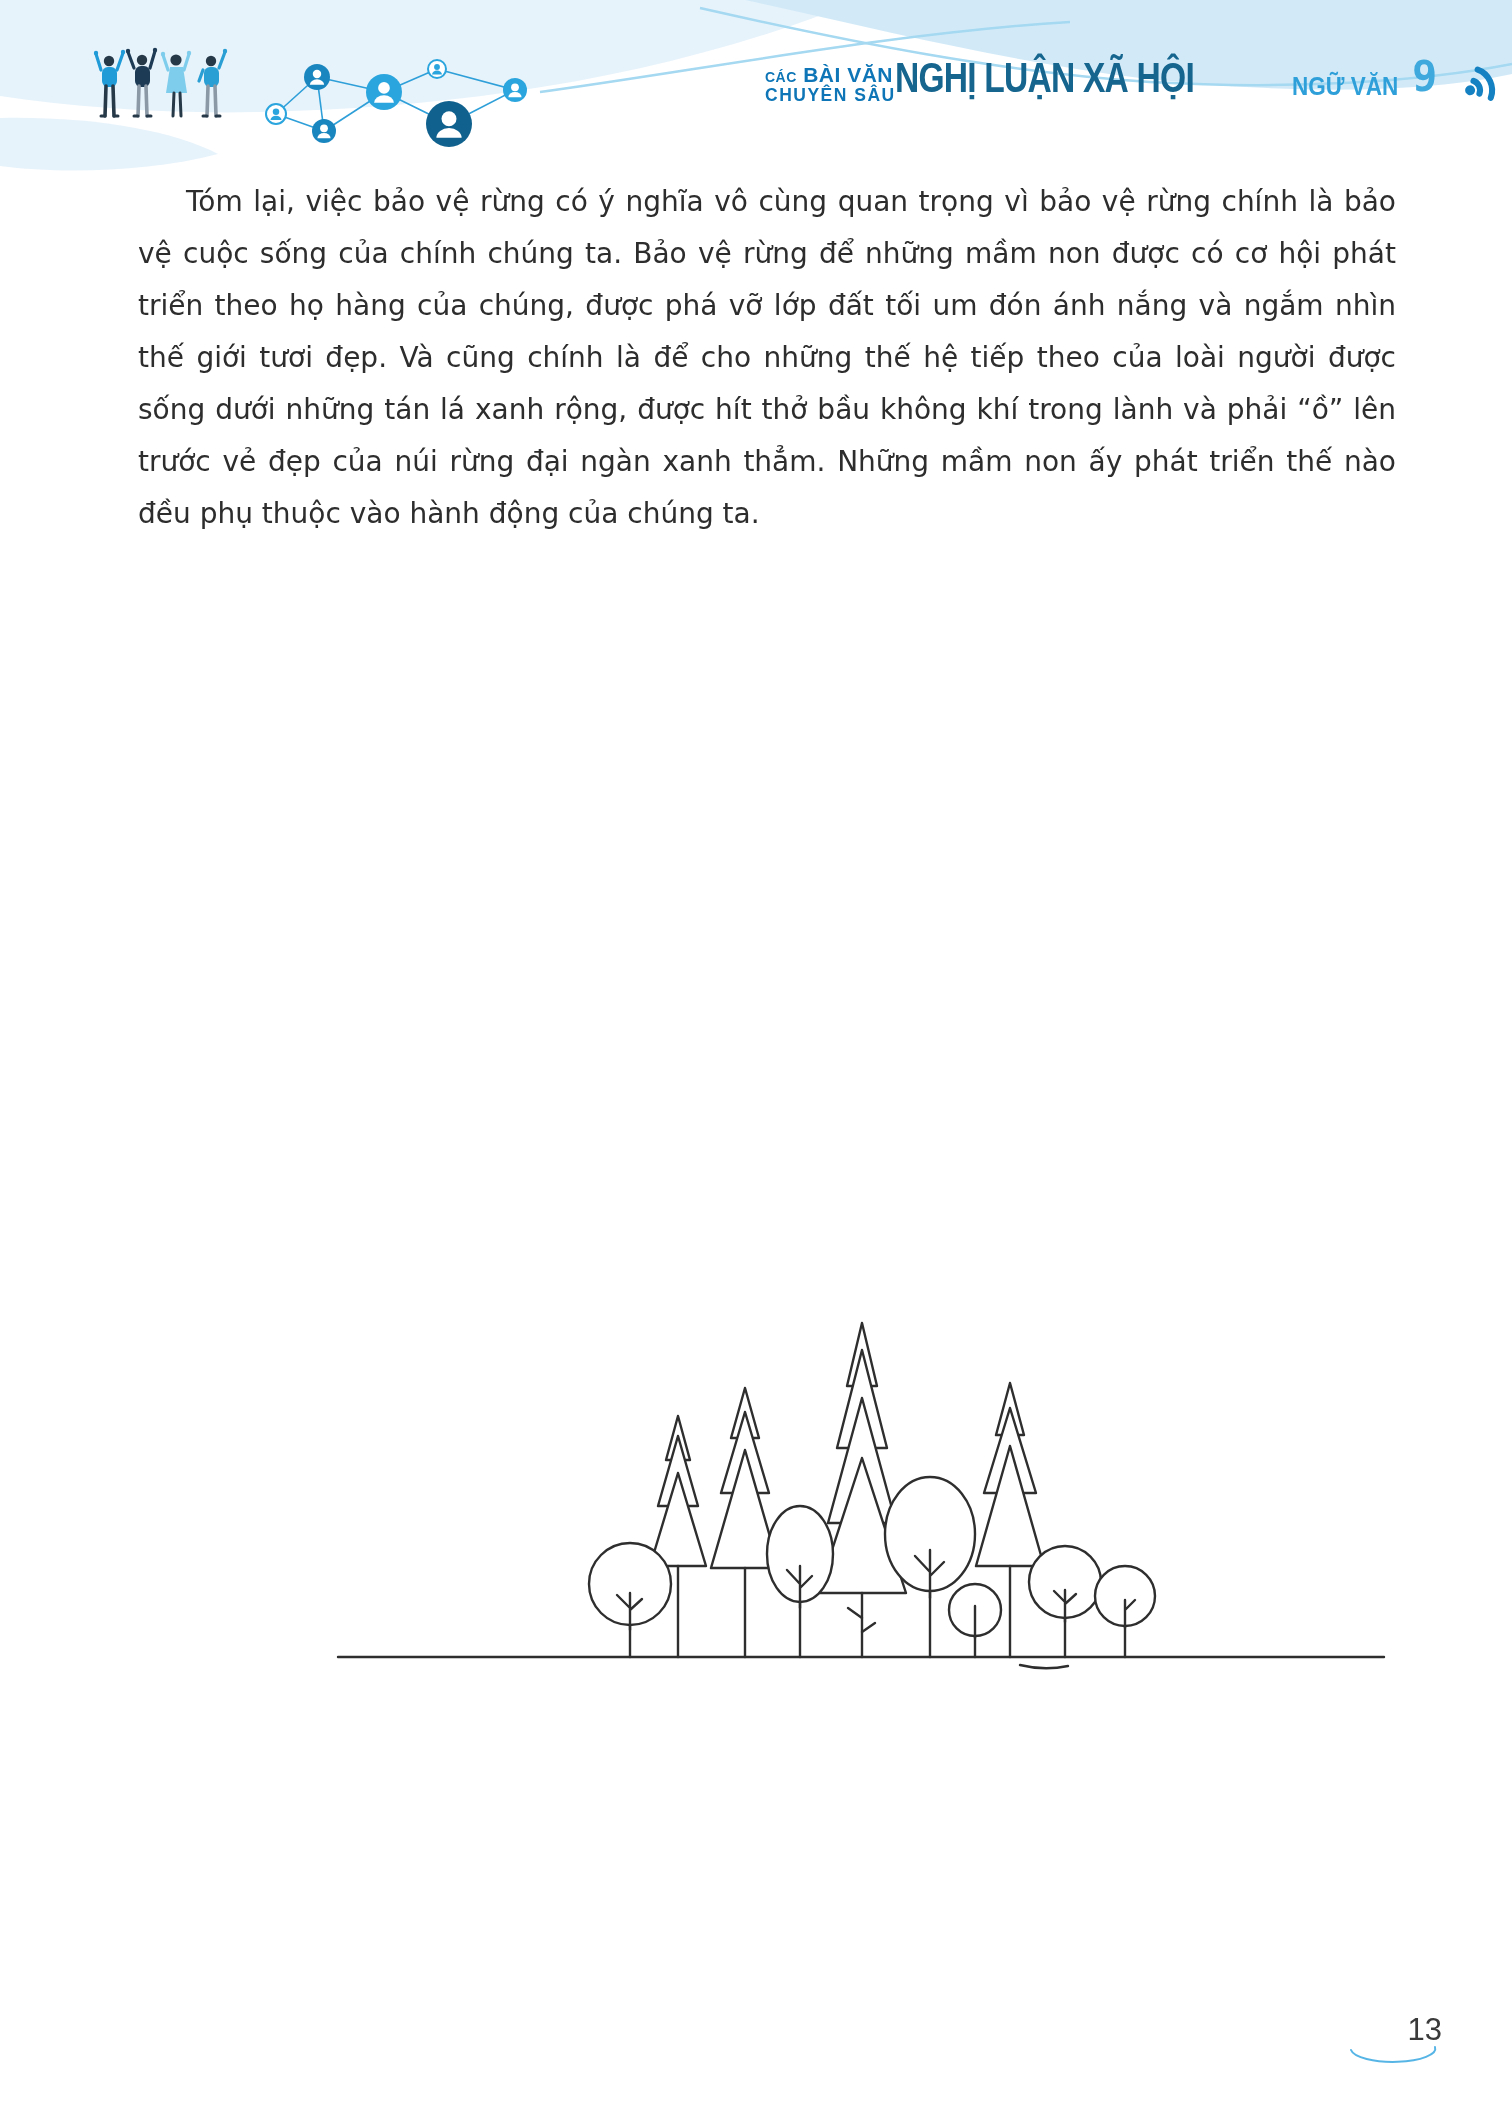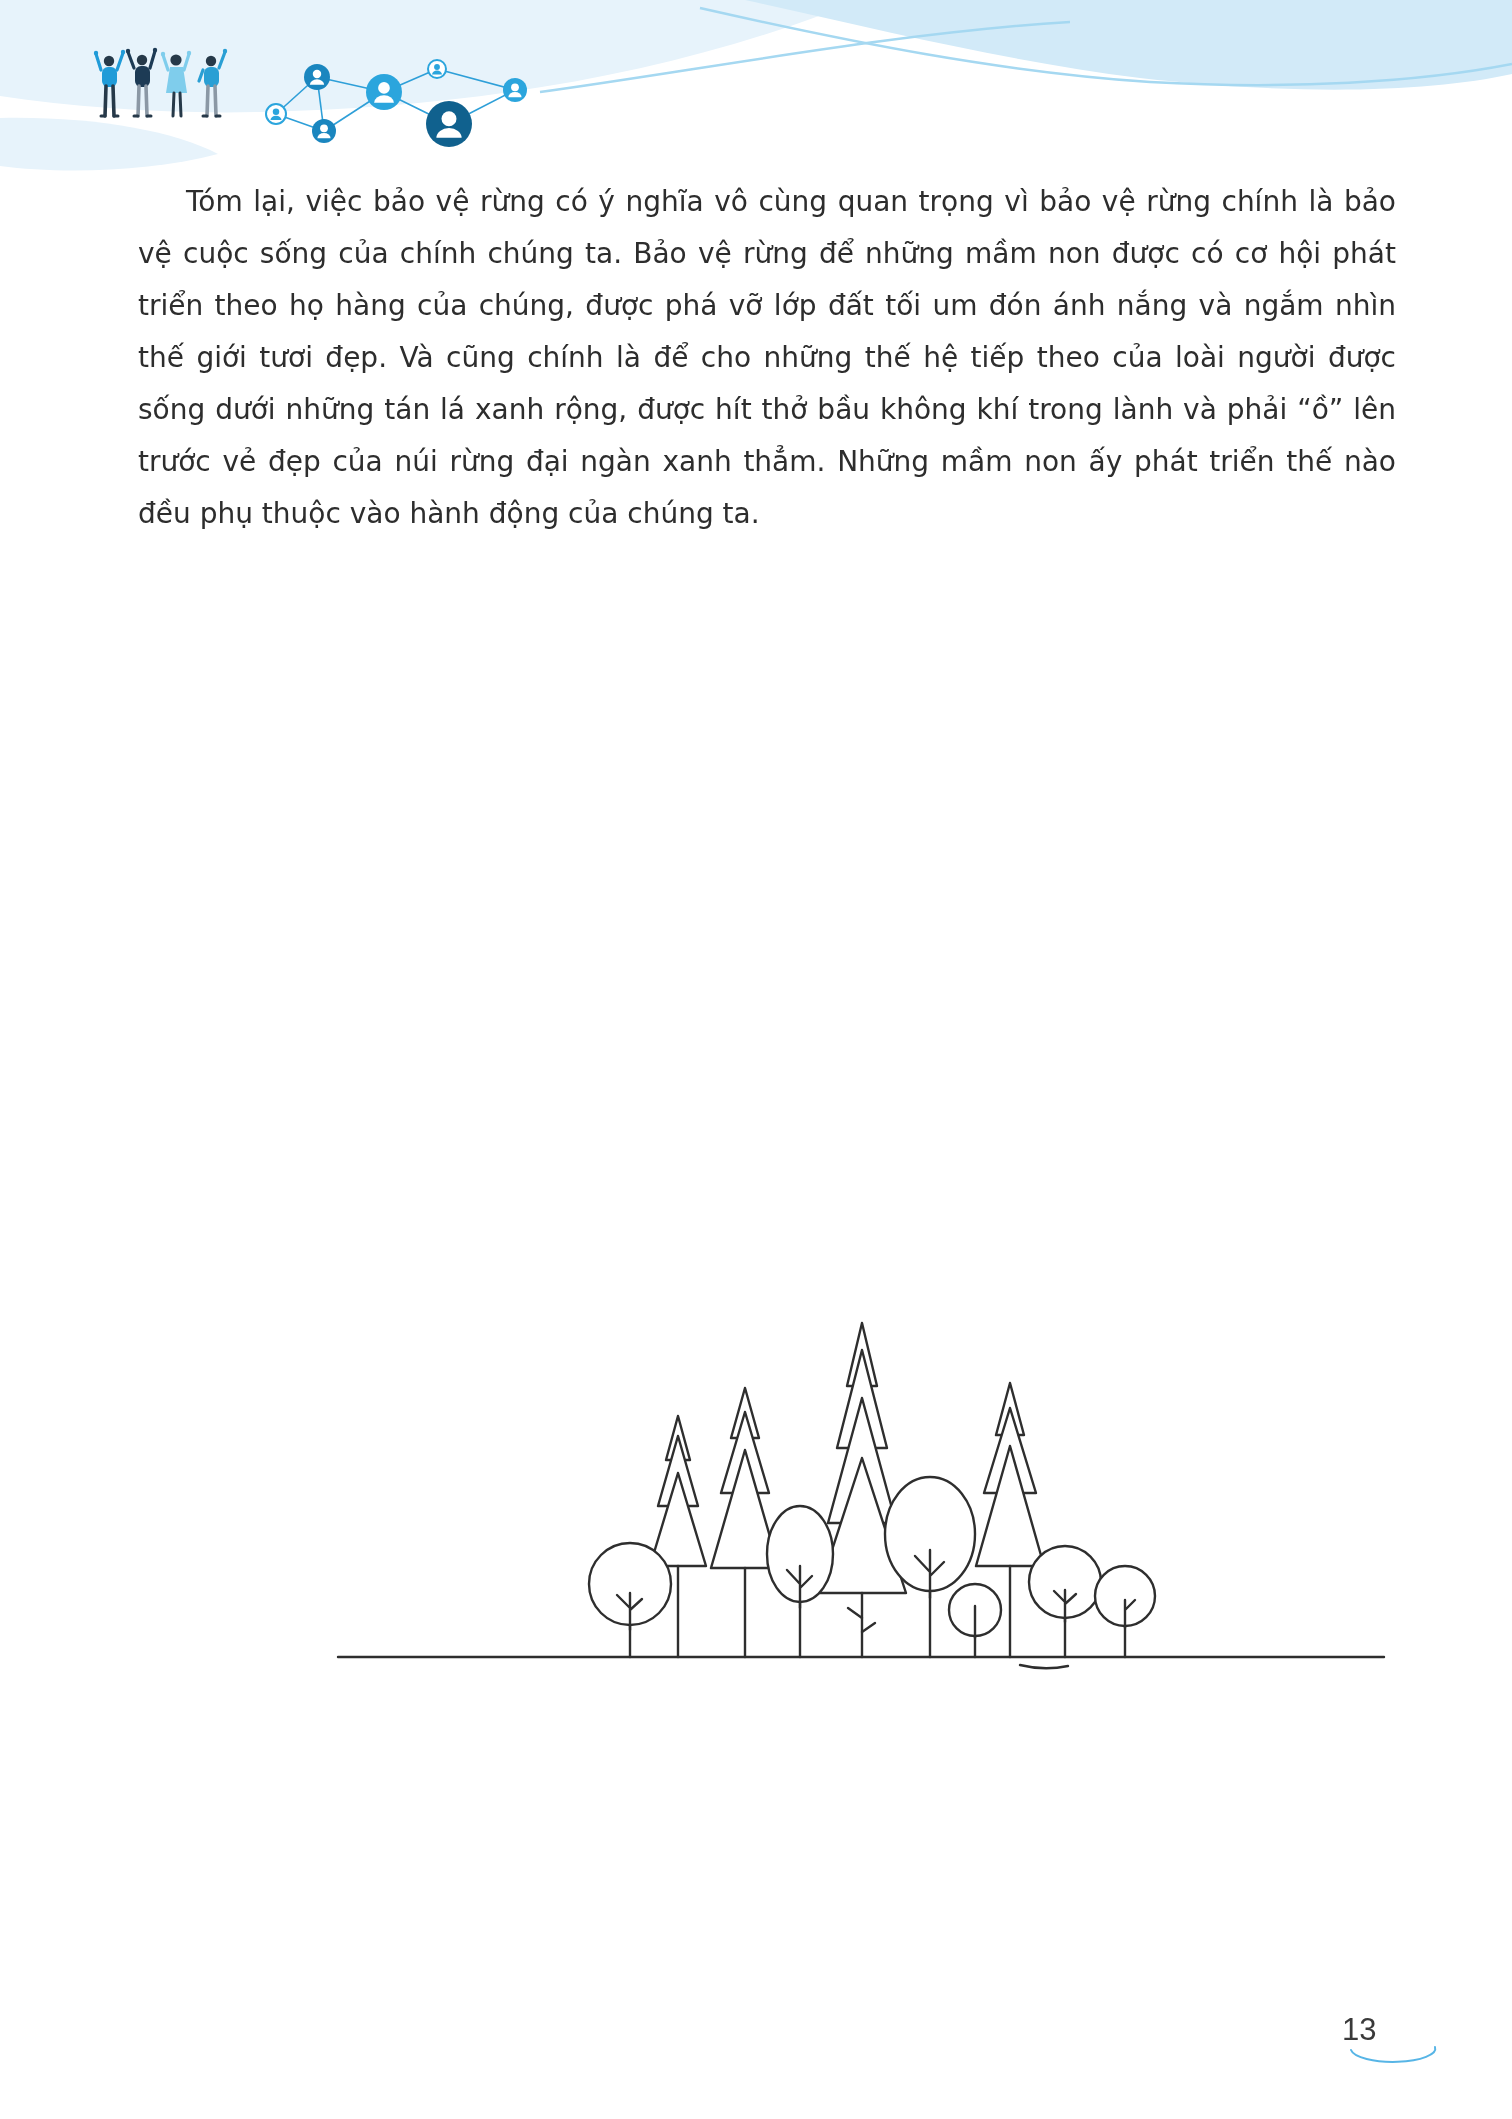--- a/index.html
+++ b/index.html
@@ -35,21 +35,21 @@
   .bodytext {
     position:absolute; left:130px; top:168px; width:1258px;
     font-size:28px; line-height:52px; color:#2d2d2d;
     text-align:justify; text-indent:48px; margin:8px;
   }
 
   
   .forest { position:absolute; left:332px; top:1288px; width:1058px; height:392px; }
 
   
-  .pagenum { position:absolute; left:1342px; top:2012px; width:100px; height:62px; text-align:left; }
+  .pagenum { position:absolute; left:1342px; top:2012px; width:100px; height:62px; text-align:right; }
   .pagenum .num { position:relative; z-index:2; font-size:31px; color:#3a3a3a;
                   font-family:"Liberation Sans", sans-serif; }
   .pagenum svg { position:absolute; left:0; top:22px; width:100px; height:40px; z-index:1; }
 </style>
 </head>
 <body>
 
 <div class="page">
 
   <div class="header">
@@ -171,20 +171,38 @@
       <g>
           <g transform="translate(257,54)">
             <circle r="12" fill="#2ba5dd"></circle>
             <g fill="#ffffff" transform="scale(0.6)">
               <use href="#av"></use>
             </g>
           </g>
         </g>
     </svg>
 
+    <div class="brand">
+      <div class="series">
+        <div class="series-l1"><span class="series-prefix">CÁC</span> <span>BÀI VĂN</span></div>
+        <div class="series-l2">CHUYÊN SÂU</div>
+      </div>
+      <div class="main-title">NGHỊ LUẬN XÃ HỘI</div>
+      <div class="subtitle">NGỮ VĂN</div>
+      <div class="grade">9</div>
+      <svg class="rss" viewBox="0 0 40 40">
+        <g transform="rotate(20 20 20)">
+          <g stroke="#1581c2" stroke-width="5.5" fill="none" stroke-linecap="round">
+            <path d="M9,23 a9,9 0 0 1 9,9"></path>
+            <path d="M9,12 a20,20 0 0 1 20,20"></path>
+          </g>
+          <circle cx="9" cy="32" r="4.5" fill="#1581c2"></circle>
+        </g>
+      </svg>
+    </div>
   </div>
 
   <p class="bodytext">Tóm lại, việc bảo vệ rừng có ý nghĩa vô cùng quan trọng vì bảo vệ rừng chính là bảo vệ cuộc sống của chính chúng ta. Bảo vệ rừng để những mầm non được có cơ hội phát triển theo họ hàng của chúng, được phá vỡ lớp đất tối um đón ánh nắng và ngắm nhìn thế giới tươi đẹp. Và cũng chính là để cho những thế hệ tiếp theo của loài người được sống dưới những tán lá xanh rộng, được hít thở bầu không khí trong lành và phải “ồ” lên trước vẻ đẹp của núi rừng đại ngàn xanh thẳm. Những mầm non ấy phát triển thế nào đều phụ thuộc vào hành động của chúng ta.</p>
 
   <svg class="forest" viewBox="0 0 1058 392">
     <g stroke="#2e2e2e" stroke-width="2.4" fill="none" stroke-linecap="round" stroke-linejoin="round">
 
       <g>
         <polygon points="530,35 515,98 545,98" fill="#ffffff"></polygon>
         <polygon points="530,62 505,160 555,160" fill="#ffffff"></polygon>

